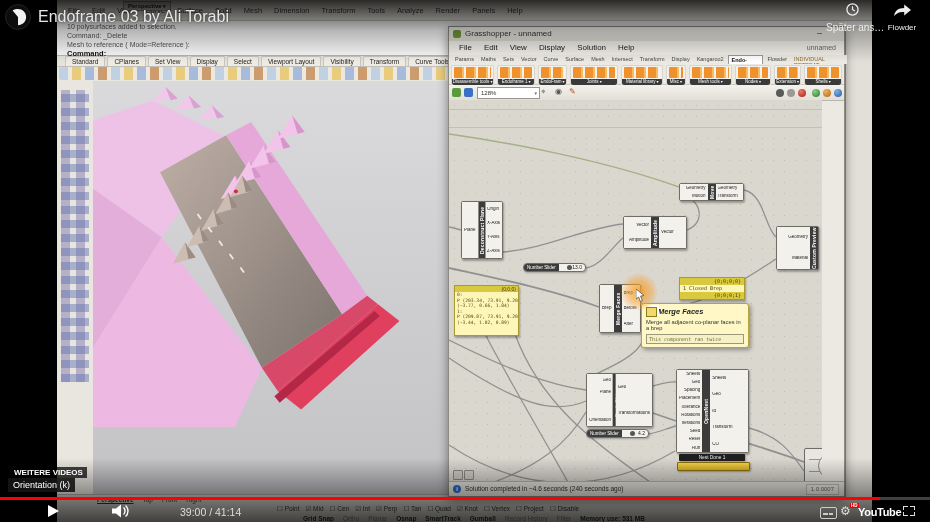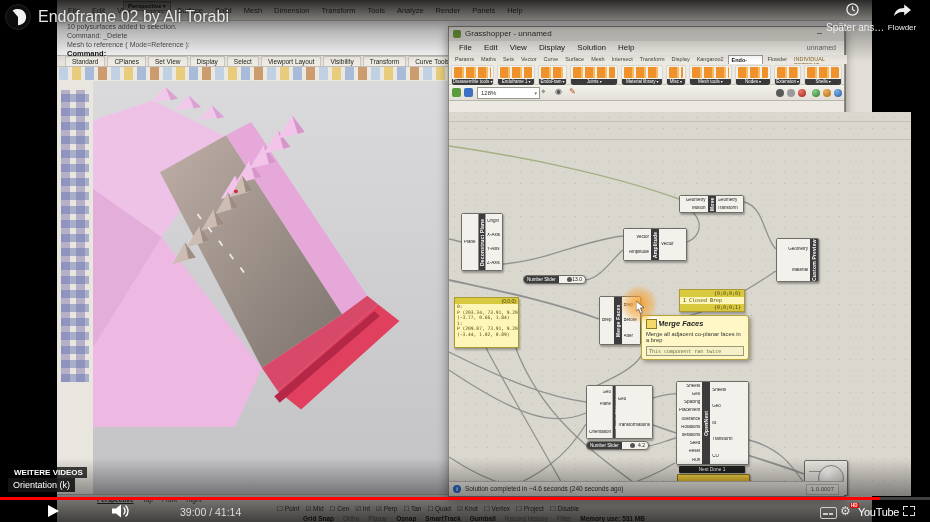--- a/index.html
+++ b/index.html
@@ -57,21 +57,21 @@
     background:repeating-linear-gradient(90deg,var(--endo-orange,#f0922b) 0 8px,#f8ba62 8px 10px,transparent 10px 12px);border-radius:1px;}
   .ghlbl{position:absolute;left:0;bottom:0;width:100%;height:6px;background:#3a3a3a;color:#fff;font-size:4.5px;line-height:6px;text-align:center;white-space:nowrap;overflow:hidden;border-radius:0 0 2px 2px;}
   .ghlbl:after{content:" ▾";font-size:4px;}
   #gh-canvasbar{position:absolute;left:0;top:58px;width:100%;height:15px;background:linear-gradient(#f4f2ec,#e2dfd8);border-bottom:1px solid #b8b5ae;}
   .cb-icon{position:absolute;top:3px;width:9px;height:9px;border-radius:2px;}
   #gh-zoom{position:absolute;left:28px;top:2px;width:58px;height:10px;background:#fff;border:1px solid #9a978f;font-size:6px;color:#333;padding-left:3px;line-height:10px;}
   #gh-zoom:after{content:"▾";position:absolute;right:2px;font-size:5px;color:#666;}
   .cb-glyph{position:absolute;top:2px;font-size:8px;color:#555;}
   .cb-ball{position:absolute;top:4px;width:8px;height:8px;border-radius:50%;}
   
-  #gh-canvas{position:absolute;left:0;top:85px;width:462px;height:384px;background:var(--gh-canvas,#dad7cf);overflow:hidden;
+  #gh-canvas{position:absolute;left:0;top:73px;width:373px;height:384px;background:var(--gh-canvas,#dad7cf);overflow:hidden;
     background-image:radial-gradient(rgba(140,137,128,.35) .5px,transparent .6px);background-size:11px 11px;}
   .cline{position:absolute;left:0;width:100%;height:0;border-top:1px solid #c3c0b7;}
   #wires{position:absolute;left:0;top:0;width:397px;height:384px;}
   
   .gh-node{position:absolute;display:flex;background:#eceae4;border:1px solid #6f6d66;border-radius:2px;box-shadow:1px 1.5px 2px rgba(0,0,0,.3);box-sizing:border-box;}
   .vlabel{writing-mode:vertical-rl;transform:rotate(180deg);background:var(--node-dark,#3c3c3c);color:#fff;font-weight:bold;font-size:5px;text-align:center;padding:0 1px;letter-spacing:.2px;white-space:nowrap;overflow:hidden;}
   .ports{display:flex;flex-direction:column;justify-content:space-around;padding:0 2px;background:#f3f1ec;}
   .ports .port{font-size:4.5px;color:#222;line-height:1;white-space:nowrap;overflow:hidden;}
   .ports.in{align-items:flex-end;}
   .ports.out{align-items:flex-start;}
@@ -120,21 +120,21 @@
   #progress{position:absolute;left:0;top:497px;width:100%;height:3px;background:rgba(255,255,255,.25);z-index:40;}
   #progress-played{position:absolute;left:0;top:0;height:3px;background:var(--accent-red,#f00);}
   #yt-controls{position:absolute;left:0;top:500px;width:100%;height:22px;z-index:40;}
   #play-btn{position:absolute;left:48px;top:5px;width:0;height:0;border-left:11px solid #fff;border-top:6px solid transparent;border-bottom:6px solid transparent;}
   #time-display{position:absolute;left:180px;top:6px;font-size:10.5px;color:#ddd;}
   #cc-btn{position:absolute;left:820px;top:7px;width:15px;height:10px;border:1px solid #ccc;border-radius:2px;}
   #cc-btn i{position:absolute;left:2px;top:5px;width:5px;height:1.5px;background:#ccc;}
   #cc-btn b{position:absolute;left:8px;top:5px;width:4px;height:1.5px;background:#ccc;}
   #gear-btn{position:absolute;left:840px;top:4px;font-size:12px;color:#ddd;}
   #hd-badge{position:absolute;left:850px;top:3px;background:#e00;color:#fff;font-size:4.5px;font-weight:bold;padding:0 1px;border-radius:1px;}
-  #yt-logo{position:absolute;left:858px;top:6px;font-size:11px;font-weight:normal;color:#fff;letter-spacing:-.3px;}
+  #yt-logo{position:absolute;left:858px;top:6px;font-size:11px;font-weight:bold;color:#fff;letter-spacing:-.3px;}
   #fs-btn{position:absolute;left:903px;top:6px;width:12px;height:10px;}
   #fs-btn span{position:absolute;width:4px;height:3px;border:1.5px solid #ddd;}
   #fs-btn .c1{left:0;top:0;border-right:none;border-bottom:none;}
   #fs-btn .c2{right:0;top:0;border-left:none;border-bottom:none;}
   #fs-btn .c3{left:0;bottom:0;border-right:none;border-top:none;}
   #fs-btn .c4{right:0;bottom:0;border-left:none;border-top:none;}
 </style>
 </head>
 <body>
 
@@ -575,21 +575,21 @@
     </div>
   </div>
 
   <div id="grad-top"></div>
   <div id="grad-bottom"></div>
 
   <svg id="yt-avatar" viewBox="0 0 24 24">
     <circle cx="12" cy="12" r="11.5" fill="#0c0c0c" stroke="#3a3a3a" stroke-width=".5"></circle>
     <path d="M7,6 C13,2.5 19.5,6 19.5,12 C19.5,16.5 16,19.5 12,19.5 L12,12 Z" fill="#f2f2f2"></path>
   </svg>
-  <div id="yt-title">Endoframe 02 by Ali Torabi</div>
+  <div id="yt-title">Endoframe 03 by Ali Torabi</div>
 
   <div id="watch-later">
     <svg width="13" height="13" viewBox="0 0 14 14">
       <circle cx="7" cy="7" r="6" fill="none" stroke="#eee" stroke-width="1.4"></circle>
       <path d="M7,3.5 L7,7 L9.5,8.5" fill="none" stroke="#eee" stroke-width="1.3"></path>
     </svg>
     <span class="wl-label">Später ans…</span>
   </div>
 
   <div id="share-btn">

